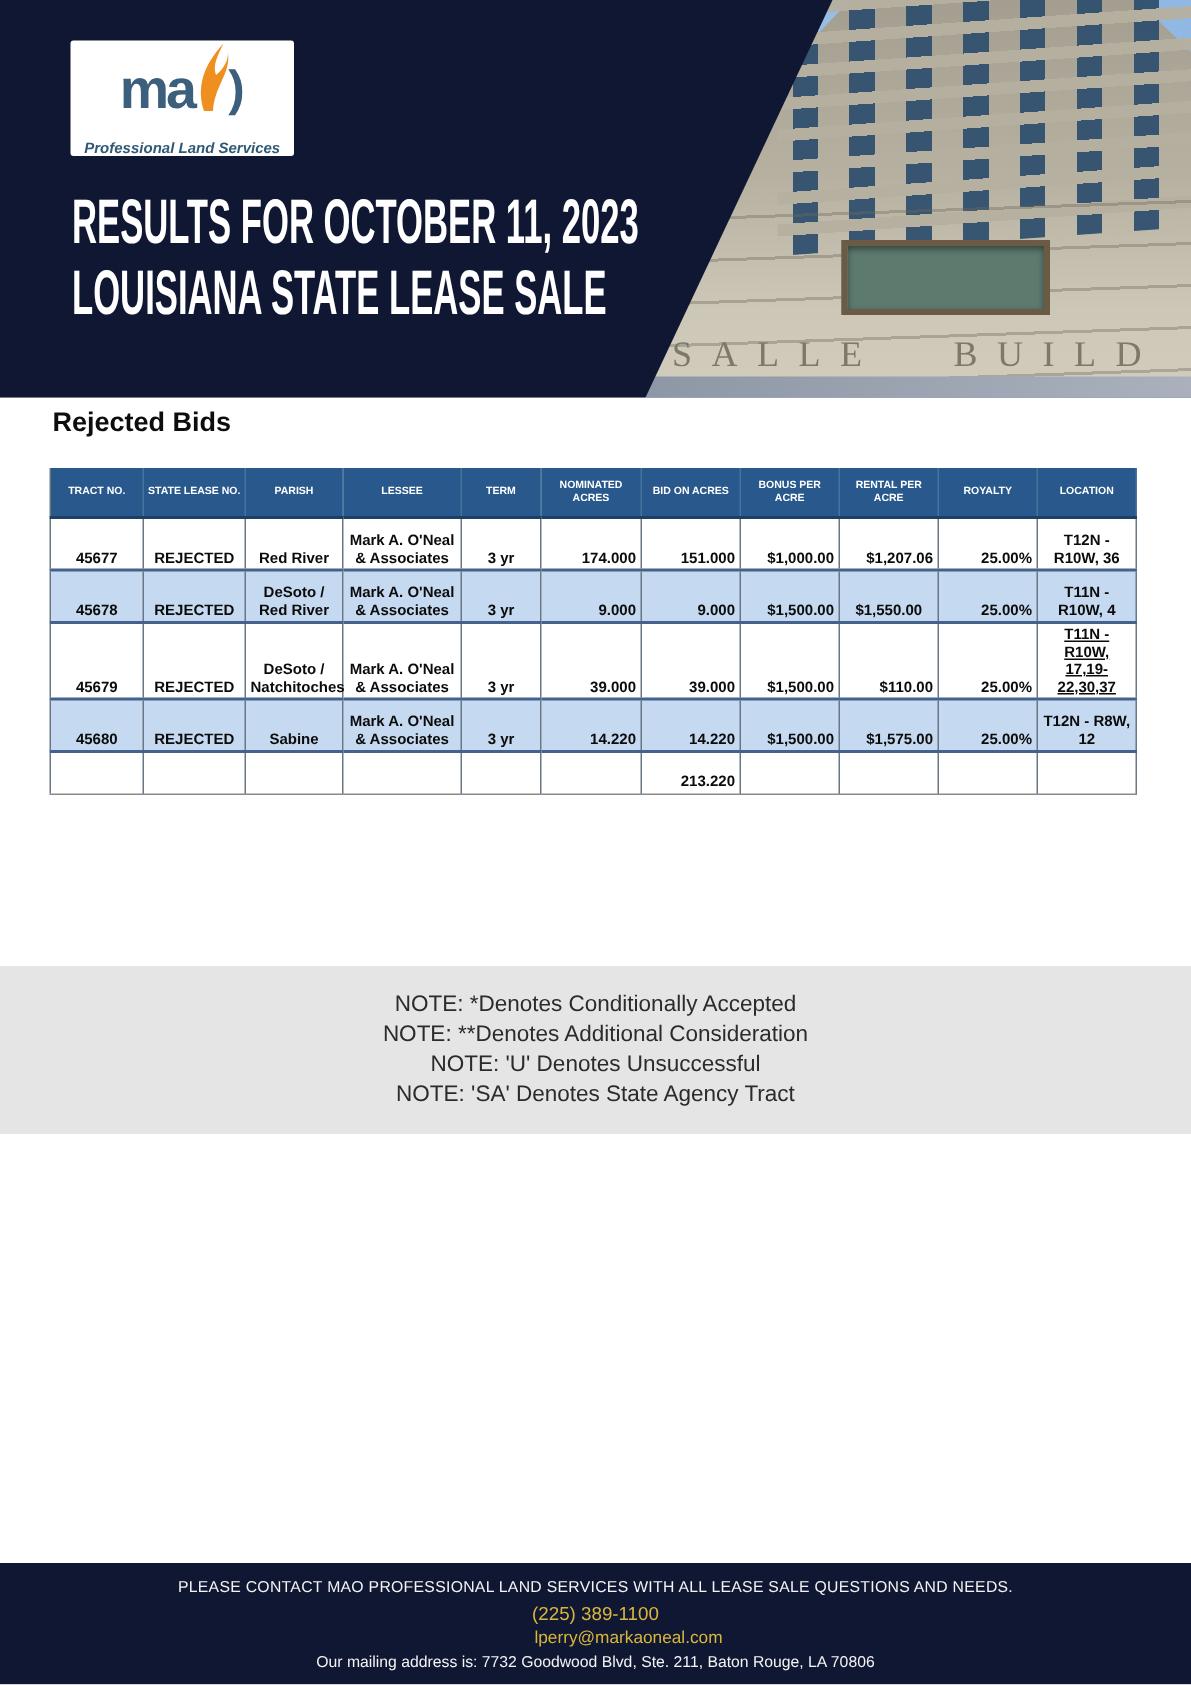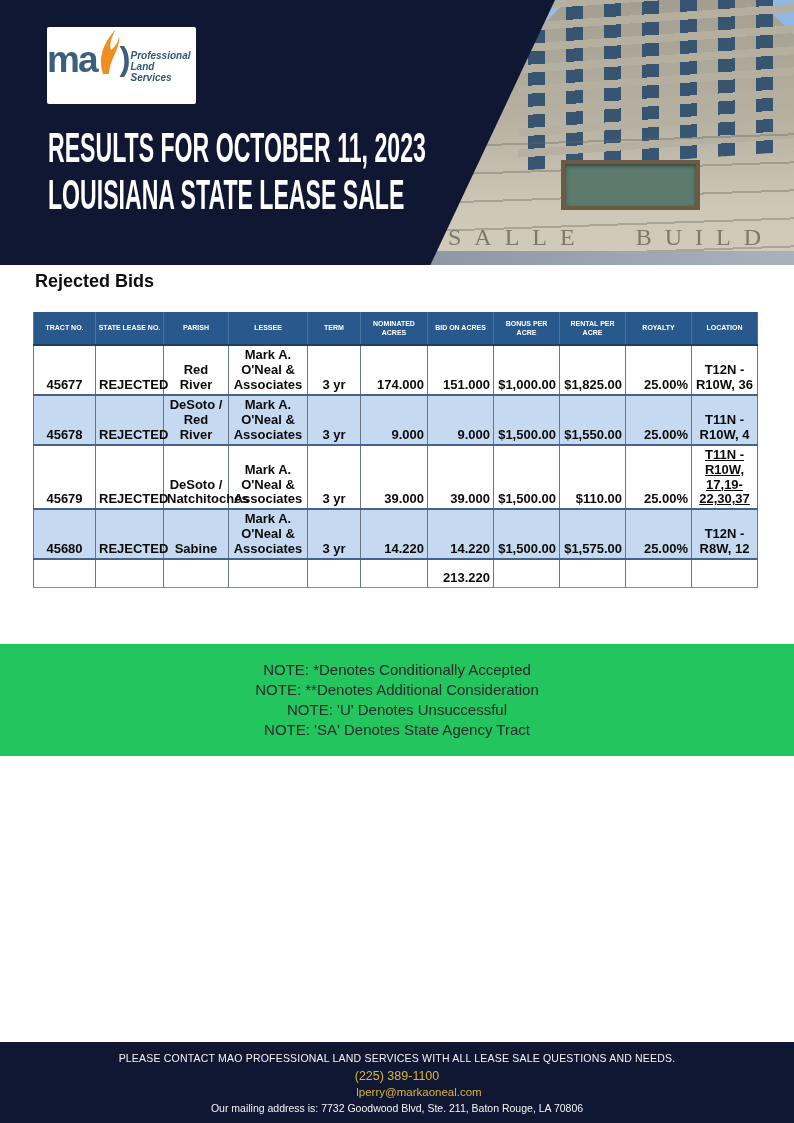--- a/index.html
+++ b/index.html
@@ -36,22 +36,22 @@
   .engraving { position:absolute; left:18px; top:224px; width:360px; white-space:nowrap;
     font-family:"Liberation Serif", serif; font-size:24px; color:#7d7868;
     display:flex; gap:48px; }
   .engraving span { letter-spacing:13px; }
   .photo-base { position:absolute; left:0; top:251px; width:364px; height:14px;
     background:linear-gradient(90deg,#8e97a6,#aab1bd); }
   .navy-wedge { position:absolute; top:0; left:0; width:794px; height:265px;
     background:#101733; clip-path:polygon(0 0, 69.9% 0, 54.2% 100%, 0 100%); }
 
   .logo-box { position:absolute; top:27px; left:47px; width:149px; height:77px;
-    background:#ffffff; border-radius:2px; display:flex; flex-direction:row;
-    align-items:flex-start; justify-content:center; padding-top:6px; }
+    background:#ffffff; border-radius:2px; display:flex; flex-direction:column;
+    align-items:center; justify-content:center; padding-top:6px; }
   .logo-row { display:flex; align-items:flex-end; height:44px; }
   .logo-ma { font-size:37px; font-weight:bold; color:#3c5f7d; letter-spacing:-2px; line-height:34px; }
   .logo-swoosh { width:26px; height:48px; margin:0 0 2px -1px; }
   .logo-paren { font-size:33px; font-weight:bold; color:#3c5f7d; line-height:36px; margin-left:-2px; }
   .logo-tagline { font-size:10px; font-style:italic; font-weight:bold; color:#2f5976; margin-top:17px; }
 
   .hero-title { position:absolute; top:124px; left:48px; color:#ffffff;
     font-weight:bold; font-size:42px; line-height:47px; white-space:nowrap;
     transform:scaleX(0.55); transform-origin:left top; letter-spacing:0px; }
 
@@ -59,30 +59,30 @@
   .section-title { position:absolute; top:271px; left:35px;
     font-size:18px; font-weight:bold; color:#0d0d0d; }
 
   
   .table-wrap { position:absolute; top:312px; left:33px; width:725px; }
   table { border-collapse:collapse; table-layout:fixed; width:724px;
     border-left:1px solid #6b7685; }
   th { background:#28588C; color:#ffffff; font-size:7px; font-weight:bold;
     text-align:center; vertical-align:middle; padding:1px 2px; height:33px;
     border-right:1px solid #46749c; border-bottom:2px solid #1d3f63; line-height:1.35; }
-  td { font-size:13px; font-weight:bold; color:#0b0b0b; vertical-align:bottom;
+  td { font-size:10px; font-weight:bold; color:#0b0b0b; vertical-align:bottom;
     padding:2px 3px 1px 3px; border-right:1px solid #6b7685;
     border-bottom:2px solid #44628c; line-height:1.15; background:#ffffff; }
   tr.alt td { background:#C5D9F0; }
   tr.total-row td { border-bottom:1px solid #8a8a8a; background:#ffffff; }
   td.highlight { background:#FFFF00; }
 
   
   .notes { position:absolute; top:644px; left:0; width:794px; height:112px;
-    background:#22c55e; display:flex; flex-direction:column;
+    background:#e5e5e5; display:flex; flex-direction:column;
     align-items:center; justify-content:center; }
   .notes div { font-size:15px; line-height:20px; color:#2b2b2b; }
 
   
   .footer { position:absolute; top:1042px; left:0; width:794px; height:81px;
     background:#101733; display:flex; flex-direction:column; align-items:center;
     padding-top:9px; }
   .footer-contact { color:#f4f4f4; font-size:10.5px; line-height:15px; letter-spacing:.2px; }
   .footer-phone   { color:#D8B63C; font-size:12.5px; line-height:16px; margin-top:2px; }
   .footer-email   { color:#D8B63C; font-size:11.5px; line-height:15px; margin-top:1px;margin-left:44px; }
@@ -159,34 +159,34 @@
       <tbody>
           <tr style="height: 35px;">
             <td style="text-align: center;">45677</td>
             <td style="text-align: center;">REJECTED</td>
             <td style="text-align: center;">Red River</td>
             <td style="text-align: center;">Mark A. O'Neal &amp; Associates</td>
             <td style="text-align: center;">3 yr</td>
             <td style="text-align: right;">174.000</td>
             <td style="text-align: right;">151.000</td>
             <td style="text-align: right;">$1,000.00</td>
-            <td style="text-align: right;">$1,825.00</td>
+            <td style="text-align: right;">$1,207.06</td>
             <td style="text-align: right;">25.00%</td>
             <td style="text-align: center;">T12N - R10W, 36</td>
           </tr>
           <tr class="alt" style="height: 35px;">
             <td style="text-align: center;">45678</td>
             <td style="text-align: center;">REJECTED</td>
             <td style="text-align: center;">DeSoto / Red River</td>
             <td style="text-align: center;">Mark A. O'Neal &amp; Associates</td>
             <td style="text-align: center;">3 yr</td>
             <td style="text-align: right;">9.000</td>
             <td style="text-align: right;">9.000</td>
             <td style="text-align: right;">$1,500.00</td>
-            <td style="text-align: right;">$1,550.00</td>
+            <td style="text-align: center;">$1,550.00</td>
             <td style="text-align: right;">25.00%</td>
             <td style="text-align: center;">T11N - R10W, 4</td>
           </tr>
           <tr style="height: 34px;">
             <td style="text-align: center;">45679</td>
             <td style="text-align: center;">REJECTED</td>
             <td style="text-align: center;">DeSoto / Natchitoches</td>
             <td style="text-align: center;">Mark A. O'Neal &amp; Associates</td>
             <td style="text-align: center;">3 yr</td>
             <td style="text-align: right;">39.000</td>

